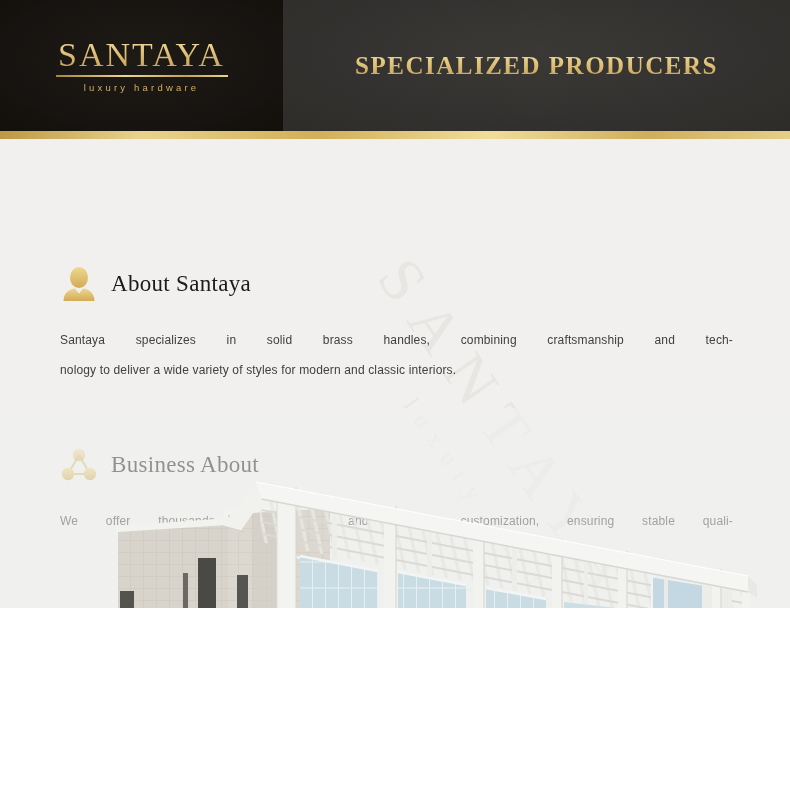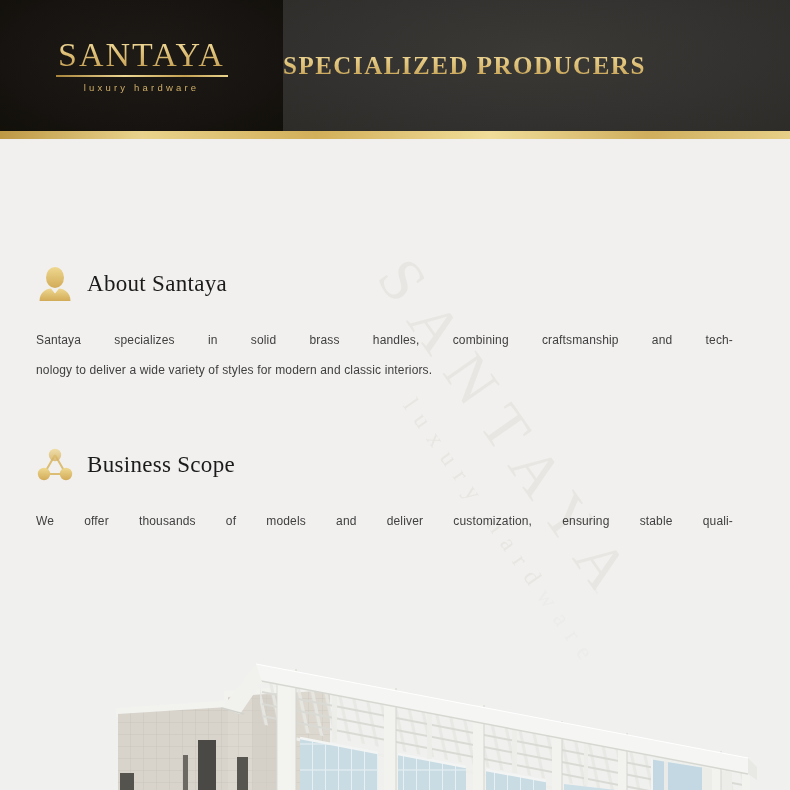--- a/index.html
+++ b/index.html
@@ -1,18 +1,18 @@
 <!DOCTYPE html>
 <html><head>
 <meta charset="utf-8">
 <style>
   html,body{margin:0;padding:0;}
   .page{
     position:relative;
-    width:790px;height:790px;
+    width:790px;height:608px;
     background:#f1f0ee;
     overflow:hidden;
     font-family:"Liberation Sans", sans-serif;
   }
   
   .header{position:absolute;top:0;left:0;width:790px;height:131px;display:flex;}
   .header-left{
     width:283px;height:131px;flex:0 0 283px;
     background:radial-gradient(ellipse at 50% 45%, #1e1b17 0%, #161310 70%, #121009 100%);
     display:flex;align-items:center;justify-content:center;
@@ -29,34 +29,34 @@
     width:172px;height:2px;margin-top:3px;
     background:linear-gradient(90deg,#a8843c,#ecd693 40%,#c6a253 75%,#e8d38d);
   }
   .logo-tagline{
     margin-top:5px;font-size:9.5px;letter-spacing:3.2px;color:#cfae67;
     text-transform:lowercase;
   }
   .header-right{
     flex:1;height:131px;
     background:radial-gradient(ellipse at 50% 40%, #3b3935 0%, #343230 55%, #2e2c29 100%);
-    display:flex;align-items:center;
+    display:flex;align-items:center;justify-content:center;
   }
   .banner-title{
     font-family:"Liberation Serif", serif;font-weight:700;
     font-size:25px;letter-spacing:1.5px;
     background:linear-gradient(180deg,#f0dc9c 0%,#ddbe74 50%,#bf9c50 100%);
     -webkit-background-clip:text;background-clip:text;color:transparent;
   }
   .gold-divider{
     position:absolute;top:131px;left:0;width:790px;height:8px;
     background:linear-gradient(90deg,#bd9845 0%,#e9d38c 18%,#d2af59 40%,#f0dd99 62%,#cfae5d 82%,#e6cf87 100%);
   }
   
-  .main{position:absolute;top:139px;left:0;width:790px;padding:0 57px 0 36px;box-sizing:border-box;}
+  .main{position:absolute;top:139px;left:0;width:790px;padding:0 57px 0 60px;box-sizing:border-box;}
   .section-head{display:flex;align-items:center;gap:13px;}
   .section-icon{width:38px;height:38px;flex:0 0 38px;}
   .section-title{
     font-family:"Liberation Serif", serif;
     font-size:23px;color:#1b1b1b;letter-spacing:0.3px;
   }
   .para{margin-top:22px;font-size:12px;line-height:30px;color:#404040;letter-spacing:0.15px;}
   .para .l1{text-align:justify;text-align-last:justify;}
   .para .l2{text-align:left;}
   .section-about{margin-top:126px;}
@@ -127,21 +127,21 @@
             <linearGradient id="gi2" x1="0" y1="0" x2="0" y2="1">
               <stop offset="0" stop-color="#eed88f"></stop>
                 <stop offset="1" stop-color="#d2ab58"></stop>
             </linearGradient>
           </defs>
           <path d="M19 9 L8 28 M19 9 L30 28 M8 28 L30 28" stroke="#dcbd74" stroke-width="2" fill="none"></path>
           <circle cx="19" cy="9" r="6.2" fill="url(#gi2)" opacity="0.75"></circle>
           <circle cx="8" cy="28" r="6.2" fill="url(#gi2)"></circle>
           <circle cx="30" cy="28" r="6.2" fill="url(#gi2)"></circle>
         </svg>
-        <div class="section-title">Business Scope</div>
+        <div class="section-title">Business About</div>
       </div>
       <div class="para">
         <div class="l1">We offer thousands of models and deliver customization, ensuring stable quali-</div>
       </div>
     </div>
 
   </div>
 
   <svg class="building" viewBox="0 0 790 200" preserveAspectRatio="none">
     <defs>

